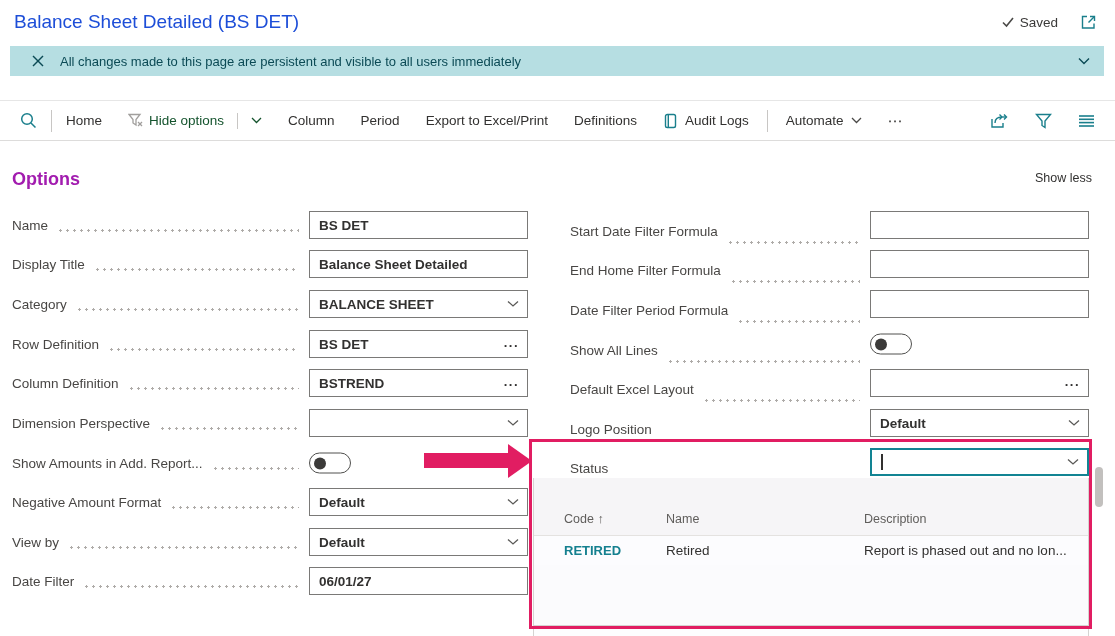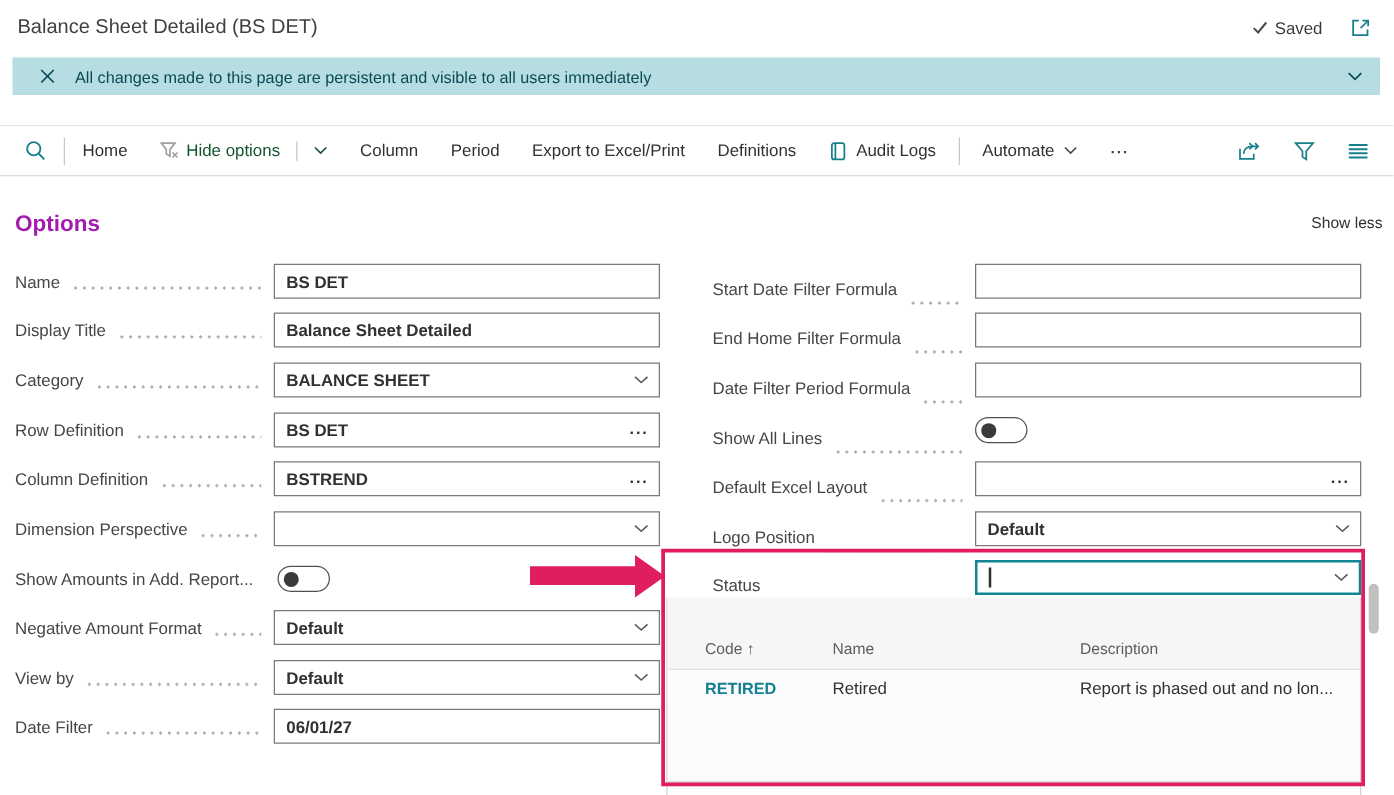--- a/index.html
+++ b/index.html
@@ -2,21 +2,21 @@
 <html><head>
 <meta charset="utf-8">
 <style>
   * { margin:0; padding:0; box-sizing:border-box; }
   html,body { width:1115px; height:636px; overflow:hidden;
     font-family:"Liberation Sans", sans-serif; background:#fff; color:#323130; }
   .stage { position:relative; width:1115px; height:636px; background:#fff; }
 
   
   .titlebar { position:absolute; top:0; left:0; right:0; height:44px; }
-  .page-title { position:absolute; left:14px; top:0; line-height:44px; font-size:16px; color:#404040; }
+  .page-title { position:absolute; left:14px; top:0; line-height:44px; font-size:19px; color:#1d4ed8; }
   .title-right { position:absolute; right:18px; top:0; height:44px; display:flex; align-items:center; gap:22px; }
   .saved { display:flex; align-items:center; gap:5px; font-size:13.5px; color:#3b3a39; }
   .icon { display:inline-flex; align-items:center; justify-content:center; }
   .teal { color:#1a7f8c; }
   .gray-ic { color:#a19f9d; }
   .dark-ic { color:#4a4947; }
 
   
   .banner { position:absolute; top:46px; left:10px; width:1094px; height:30px;
     background:#b6dee2; display:flex; align-items:center; padding:0 14px; }
@@ -34,30 +34,30 @@
   .disabled { color:#14532d; }
   .hide-opt { display:flex; align-items:center; gap:6px; }
   .mini-sep { width:1px; height:16px; background:#c8c6c4; margin:0 7px; }
   .with-ic { display:flex; align-items:center; gap:7px; }
   .automate { display:flex; align-items:center; gap:7px; }
   .ellipsis-btn { font-size:15px; letter-spacing:1px; color:#323130; cursor:pointer; }
   .cmd-right { margin-left:auto; display:flex; align-items:center; gap:26px; }
 
   
   .section-title { position:absolute; left:12px; top:169px; font-size:18px; font-weight:bold; color:#a21caf; }
-  .show-less { position:absolute; right:9px; top:171px; font-size:12.5px; color:#323130; cursor:pointer; }
+  .show-less { position:absolute; right:23px; top:171px; font-size:12.5px; color:#323130; cursor:pointer; }
 
   .frow { position:absolute; display:flex; align-items:center; height:28px; }
   .frow.colL { left:12px; width:516px; }
   .frow.colR { left:570px; width:519px;align-items:flex-end; }
   .flabel { font-size:13.5px; color:#484644; white-space:nowrap; }
   .fdots { flex:1; height:3px; margin:0 10px 0 9px; transform:translateY(5px);
     background-image:radial-gradient(circle, #aeaba8 1.1px, transparent 1.3px);
     background-size:7px 3px; background-repeat:repeat-x; background-position:left center; }
-  .fslot { width:309px; flex:none; position:relative; height:28px; }
+  .fslot { width:219px; flex:none; position:relative; height:28px; }
   .fbox { position:absolute; inset:0; border:1px solid #7a7977; background:#fff;
     display:flex; align-items:center; padding:0 9px; font-size:13.5px; font-weight:bold; color:#323130; }
   .fbox.has-chev { padding-right:26px; }
   .fbox.has-assist { padding-right:26px; }
   .chev { position:absolute; right:8px; top:50%; transform:translateY(-50%); color:#5b5a58; }
   .assist { position:absolute; right:8px; top:50%; transform:translateY(-58%);
     font-weight:bold; letter-spacing:1.5px; color:#323130; cursor:pointer; font-size:13px; }
   .fbox.focused { border:2px solid #128493; }
   .cursor-bar { width:1.5px; height:16px; background:#323130; }
 

